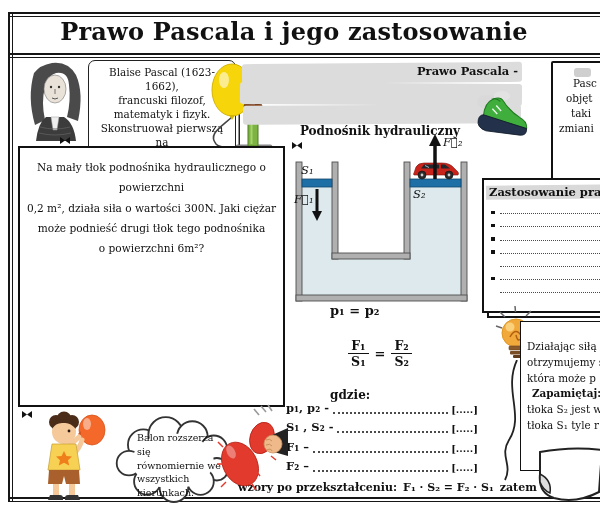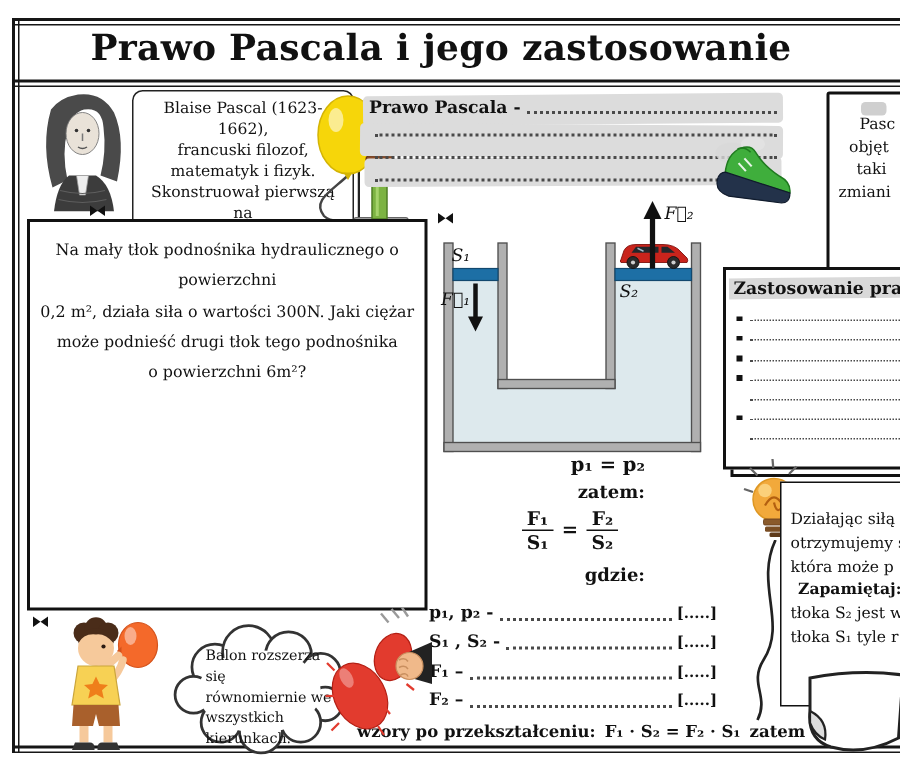--- a/index.html
+++ b/index.html
@@ -10,38 +10,38 @@
   .fr{background:#161616;}
   
   #title{left:8px;top:17px;width:572px;text-align:center;font-size:24px;font-weight:bold;letter-spacing:.2px;}
   
   #bio-box{left:88px;top:60px;width:138px;padding:5px 4px;border:1.6px solid #222;border-radius:7px;
            background:#fff;box-shadow:4px 4px 0 -1.5px #fff,4px 4px 0 0 #222;
            font-size:10.4px;line-height:1.34;text-align:center;white-space:pre-line;}
   
   #law-block{left:246px;top:64px;width:272px;}
   .law-bg{position:absolute;background:#dcdcdc;border-radius:3px;}
-  .law-row{position:relative;height:15px;display:flex;align-items:flex-end;}
+  .law-row{position:relative;height:15px;display:flex;align-items:flex-end;flex-direction:column;}
   .law-label{font-weight:bold;font-size:11.5px;white-space:nowrap;padding-bottom:1px;}
   .lead{flex:1;border-bottom:2px dotted #4a4a4a;margin:0 0 3px 4px;height:1px;}
   
   #problem-box{left:18px;top:146px;width:263px;height:257px;border:2px solid #111;background:#fff;}
   #problem-text{padding:9px 5px 0 5px;font-size:10.6px;line-height:1.92;text-align:center;white-space:pre-line;}
   
   #diagram-title{left:295px;top:124px;width:170px;text-align:center;font-weight:bold;font-size:12px;}
   .dlabel{font-style:italic;font-size:11.5px;}
   
-  .fcol{text-align:right;}
+  .fcol{text-align:left;}
   #f-press{left:330px;top:303px;width:100px;font-weight:bold;font-size:13px;}
   #f-zatem{left:330px;top:321px;width:100px;font-weight:bold;font-size:12px;}
   #f-frac{left:330px;top:338px;width:100px;display:flex;justify-content:center;align-items:center;gap:6px;}
   .frac{display:inline-block;text-align:center;font-weight:bold;font-size:12.5px;line-height:1.25;}
   .frac .num{border-bottom:1.6px solid #111;padding:0 3px;}
   .freq{font-weight:bold;font-size:13px;}
-  #f-gdzie{left:330px;top:376px;width:100px;font-weight:bold;font-size:12px;}
+  #f-gdzie{left:330px;top:388px;width:100px;font-weight:bold;font-size:12px;}
   
   #defs{left:286px;top:397px;width:192px;}
   .defrow{display:flex;align-items:flex-end;height:19.5px;}
   .deflabel{font-weight:bold;font-size:11.5px;white-space:nowrap;padding-bottom:2px;}
   .defbr{font-size:10px;font-weight:bold;padding:0 0 2px 3px;}
   
   #transform{left:238px;top:481px;width:340px;display:flex;align-items:baseline;gap:6px;
              font-size:11px;font-weight:bold;white-space:nowrap;}
   
   #app-card-back{left:487px;top:183px;width:126px;height:131px;border:2px solid #111;background:#fff;}
@@ -177,20 +177,21 @@
       </svg>
   </div>
 
   <div class="abs" id="problem-box">
     <div id="problem-text">Na mały tłok podnośnika hydraulicznego o powierzchni
 0,2 m², działa siła o wartości 300N. Jaki ciężar
 może podnieść drugi tłok tego podnośnika
 o powierzchni 6m²?</div>
   </div>
 
+  <div class="abs" id="diagram-title">Podnośnik hydrauliczny</div>
   <div class="abs" style="left:288px;top:133px;">
     <svg width="185" height="170" viewBox="0 0 185 170">
       <rect x="14" y="54" width="30" height="110" fill="#dde9ed"></rect>
       <rect x="122" y="54" width="51" height="110" fill="#dde9ed"></rect>
       <rect x="14" y="125" width="159" height="38" fill="#dde9ed"></rect>
       <rect x="50" y="29" width="66" height="91" fill="#ffffff"></rect>
       <g fill="#b0b0b0" stroke="#4f4f4f" stroke-width="0.9">
         <rect x="8" y="29" width="6" height="139"></rect>
         <rect x="173" y="29" width="6" height="139"></rect>
         <rect x="8" y="162" width="171" height="6"></rect>
@@ -219,21 +220,20 @@
         <polygon points="141,13 153,13 147,1" fill="#111"></polygon>
       </g>
     </svg>
   </div>
   <div class="abs dlabel" style="left:301px;top:163px;">S₁</div>
   <div class="abs dlabel" style="left:294px;top:192px;text-align:right;">F⃗₁</div>
   <div class="abs dlabel" style="left:413px;top:187px;">S₂</div>
   <div class="abs dlabel" style="left:443px;top:135px;">F⃗₂</div>
 
   <div class="abs fcol" id="f-press">p₁ = p₂</div>
-  <div class="abs fcol" id="f-zatem">zatem:</div>
   <div class="abs" id="f-frac">
     <span class="frac">
       <span class="num">F₁</span>
       <span style="display:block;">S₁</span>
     </span>
     <span class="freq">=</span>
     <span class="frac">
       <span class="num">F₂</span>
       <span style="display:block;">S₂</span>
     </span>

